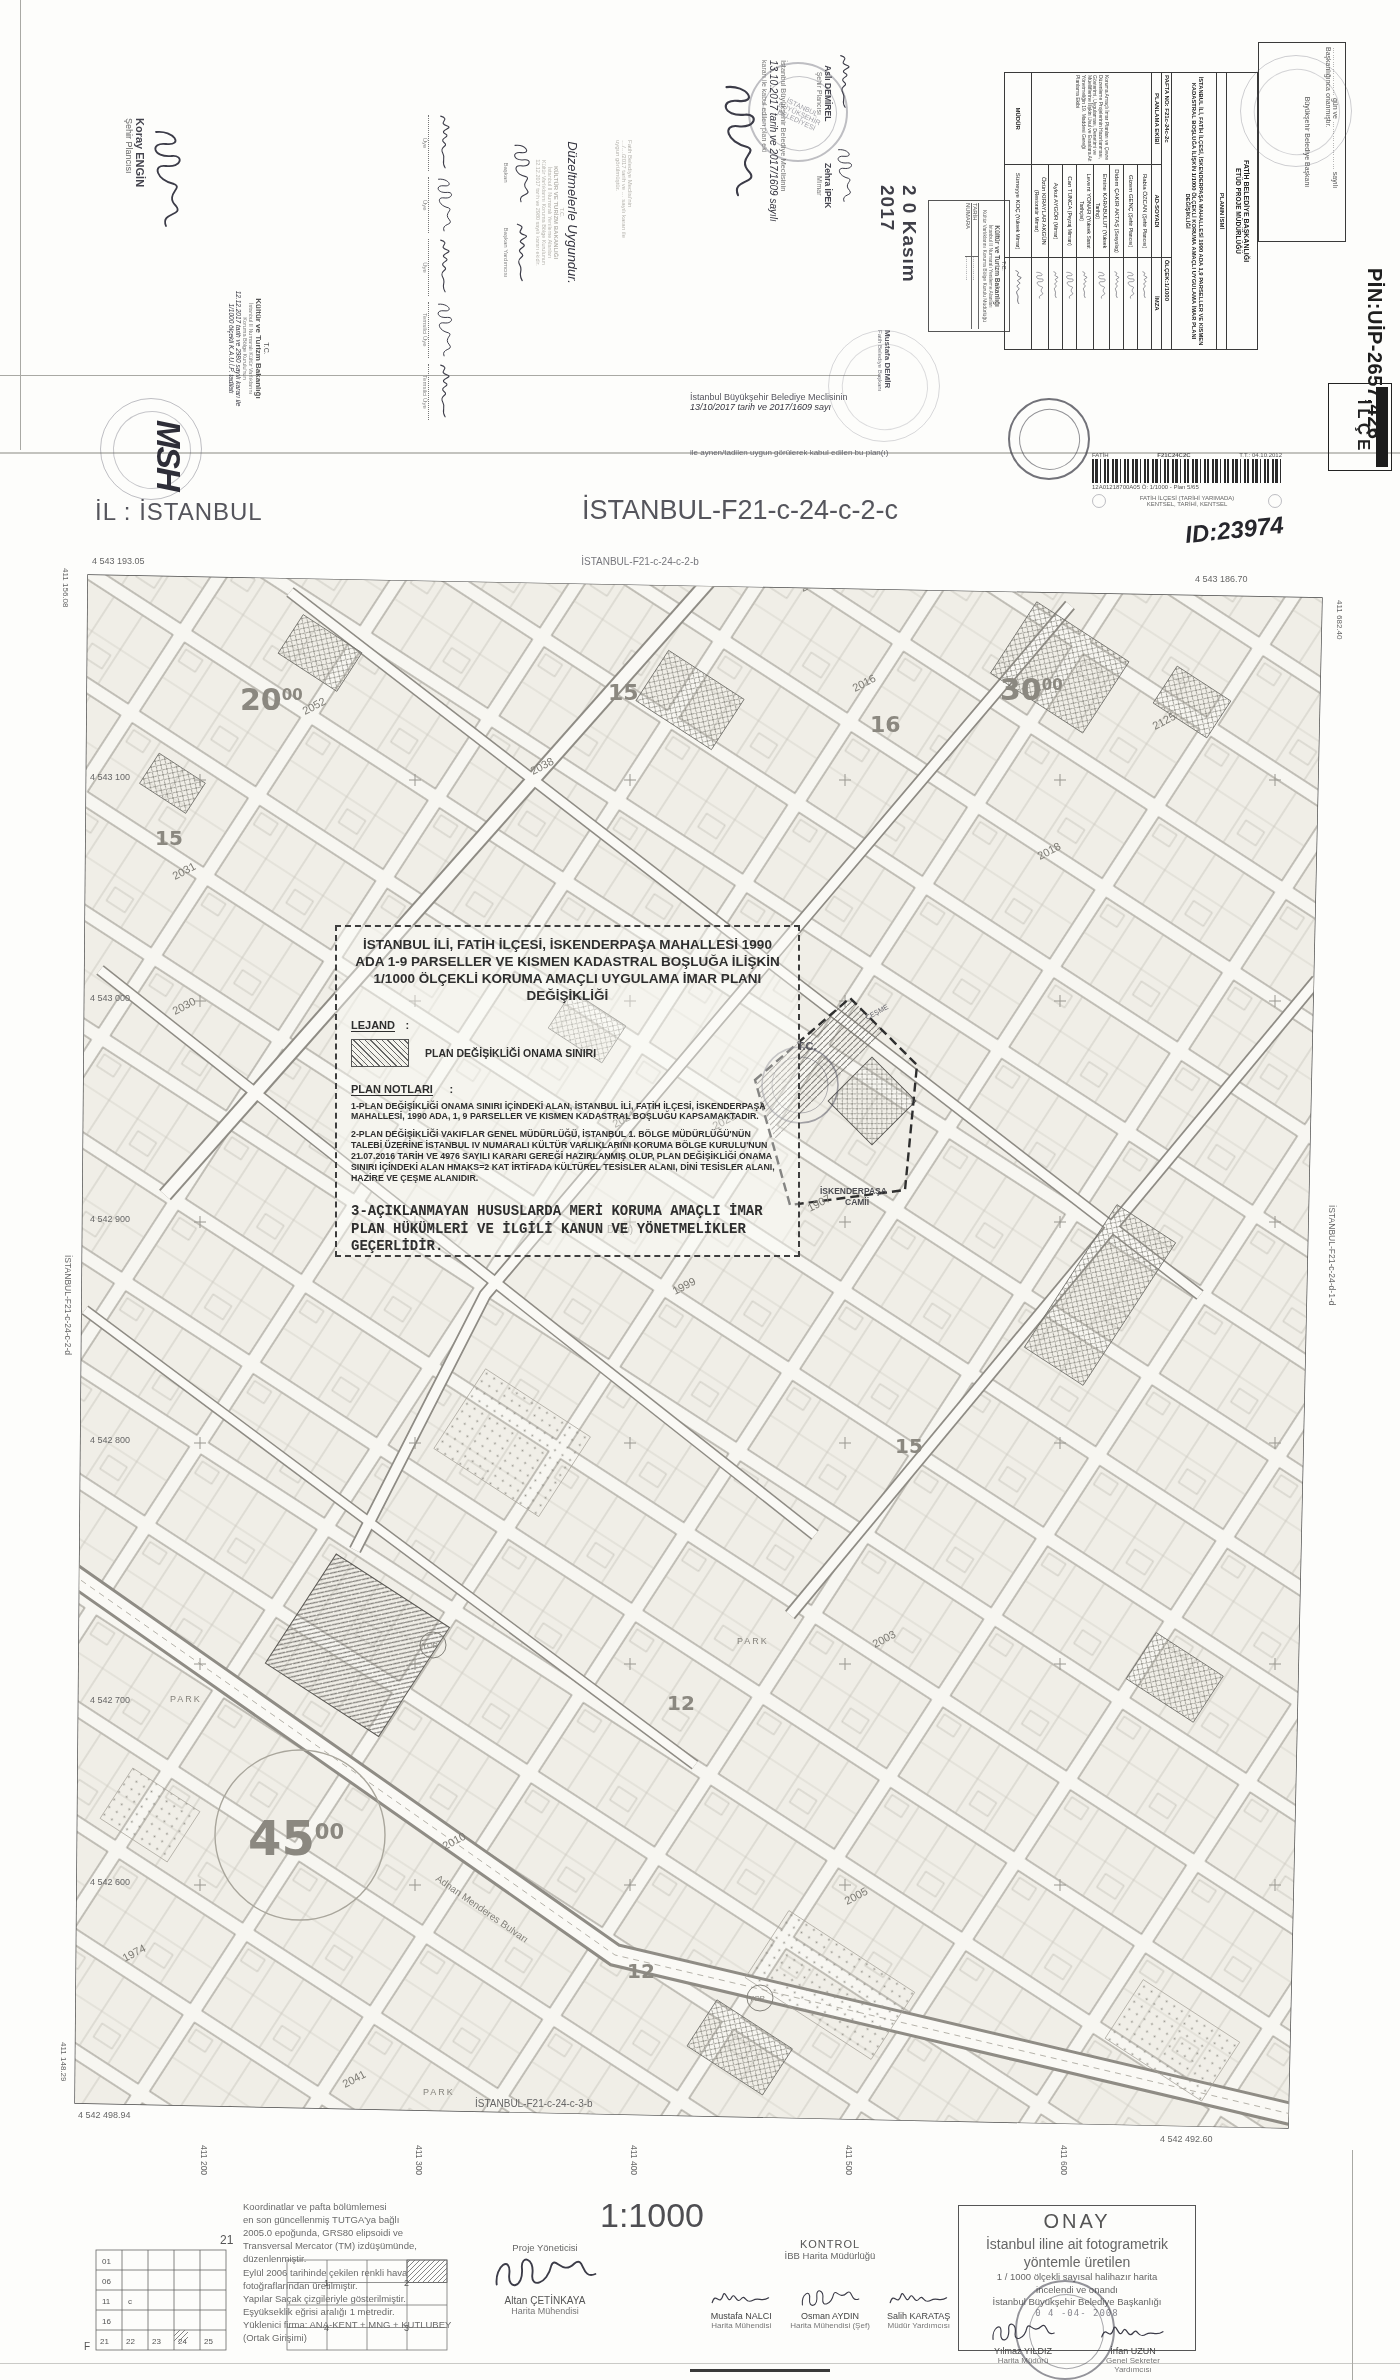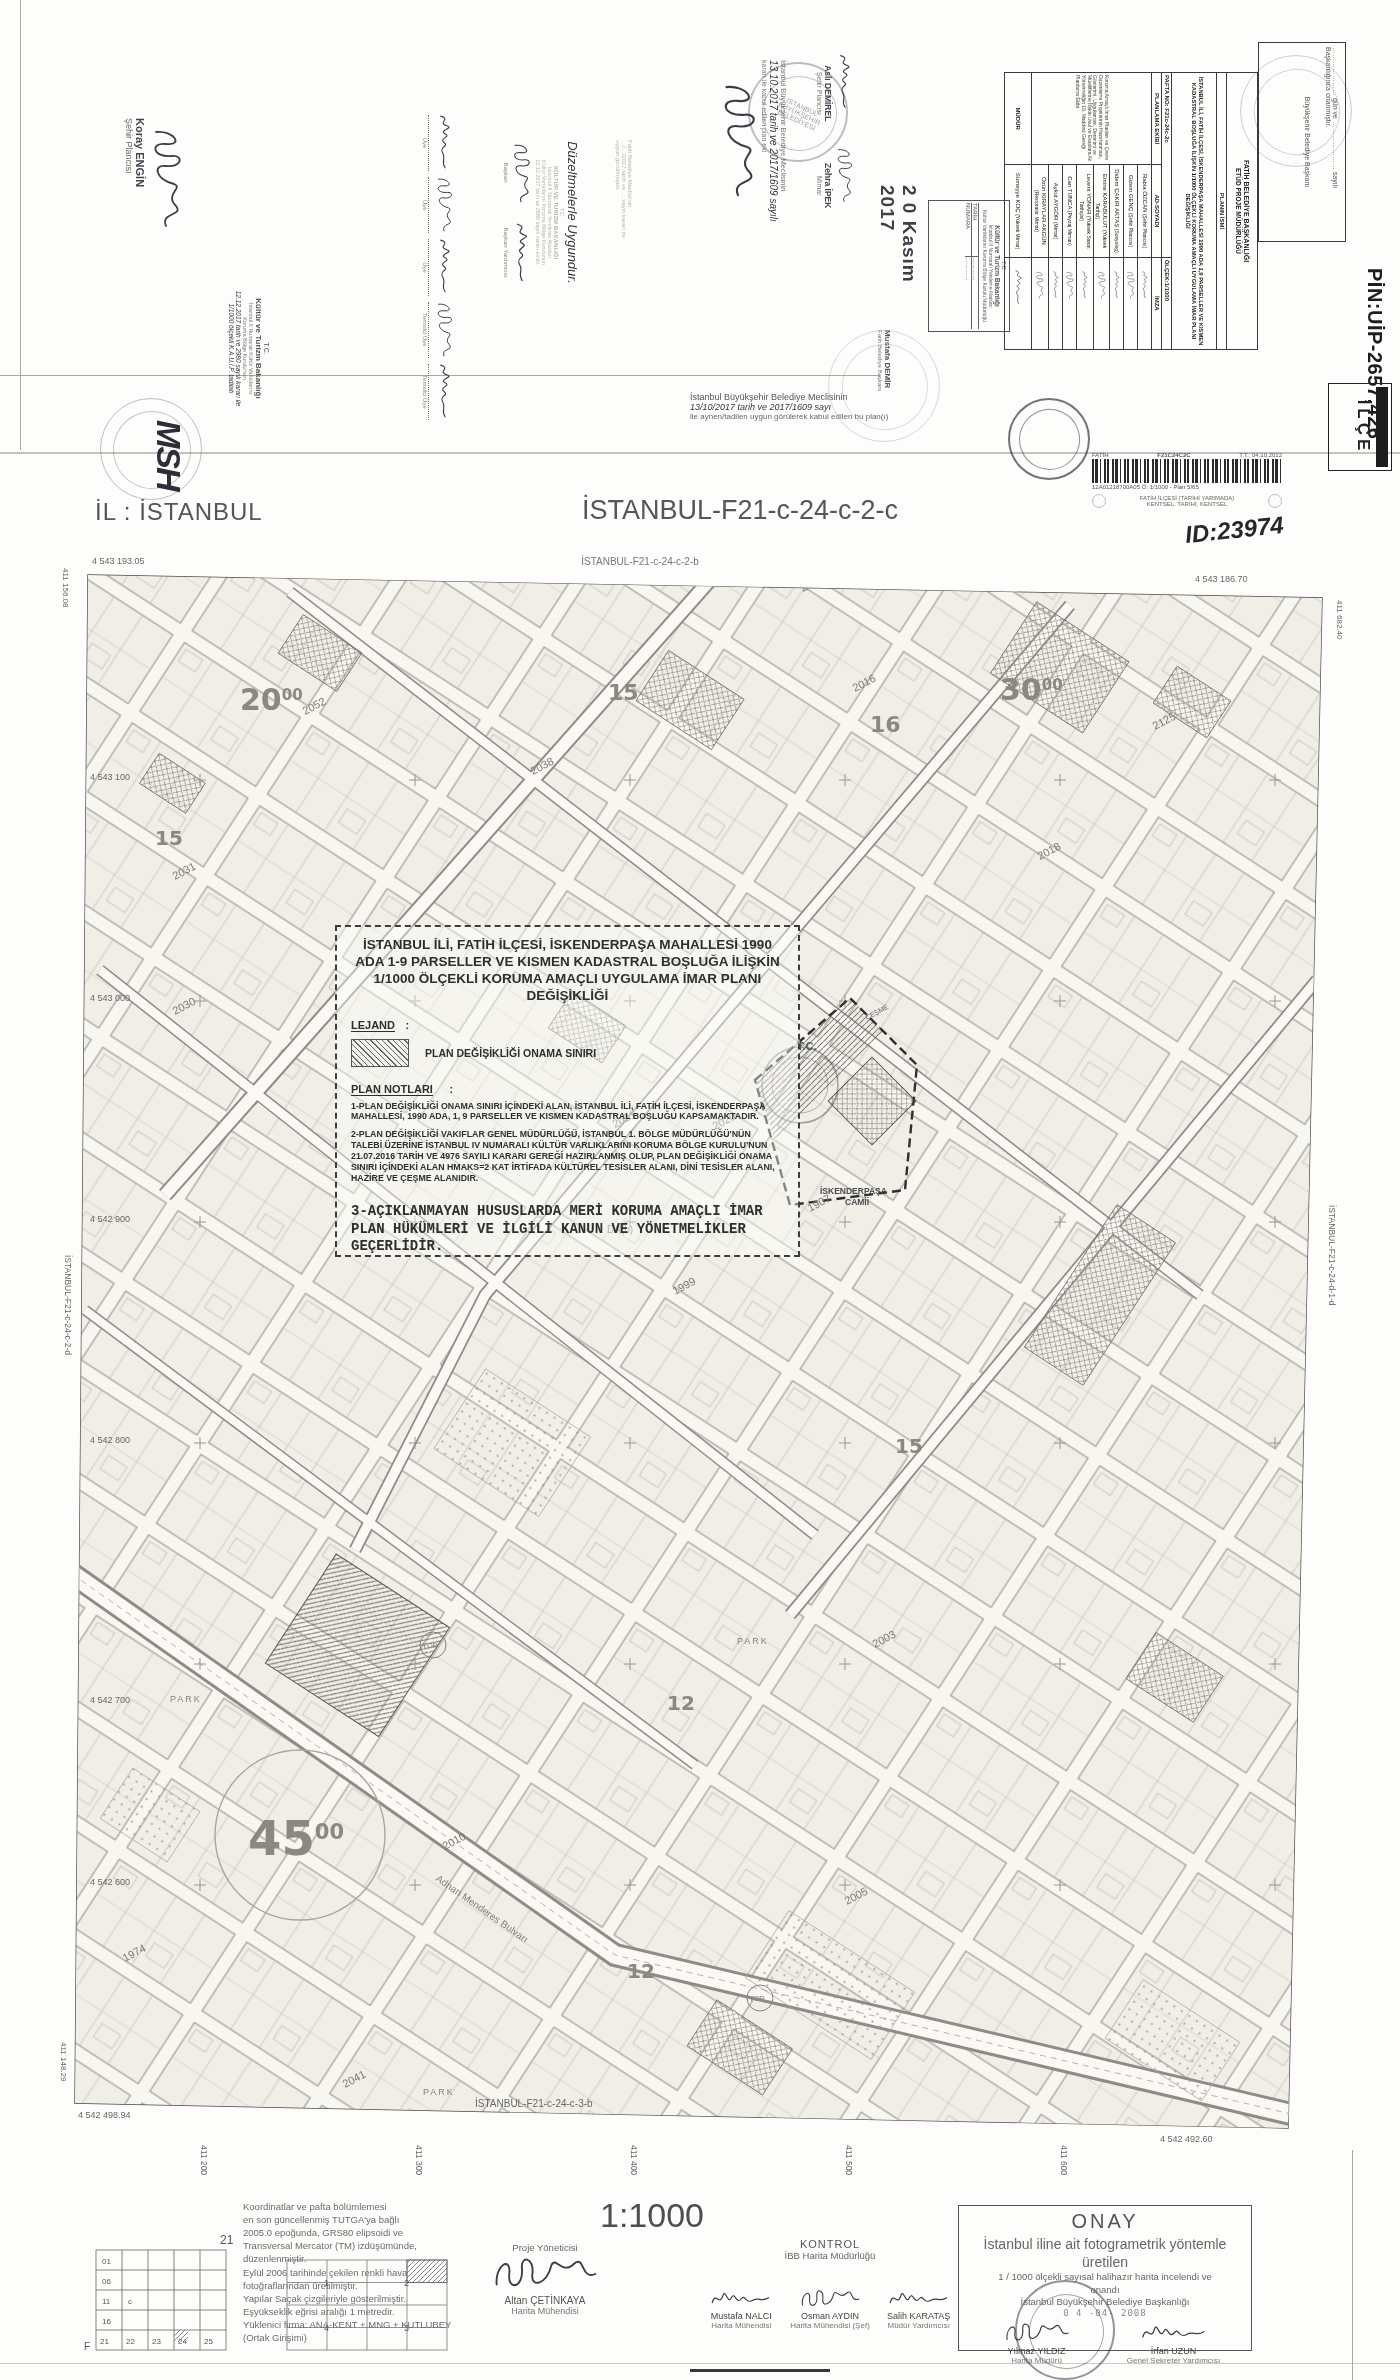--- a/index.html
+++ b/index.html
@@ -191,21 +191,21 @@
       <div class="in"></div>
     </div>
   <div class="r90" style="left:892px;top:330px;width:100px;height:26px;">
     <div style="font-size:8px;font-weight:bold;color:#55555f">Mustafa DEMİR</div>
     <div style="font-size:6px;color:#77777f">Fatih Belediye Başkanı</div>
   </div>
 
   <div class="abs" style="left:690px;top:392px;width:430px;">
     <div style="font-size:9px;color:#55555f;">İstanbul Büyükşehir Belediye Meclisinin</div>
     <div class="hand" style="font-size:9px;">13/10/2017 tarih ve 2017/1609 sayı</div>
-    <div style="font-size:8px;color:#66666f;">ile aynen/tadilen uygun görülerek kabul edilen bu plan(ı)</div>
+    <div style="font-size:8px;color:#66666f;margin-top:36px;">ile aynen/tadilen uygun görülerek kabul edilen bu plan(ı)</div>
   </div>
   <div class="ring" style="left:1008px;top:398px;width:78px;height:78px;border-color:rgba(40,40,50,.65);border-width:2.5px;">
       <div class="in" style="border-color:rgba(40,40,50,.5)"></div>
     </div>
 
   <div class="r90" style="left:1258px;top:72px;width:278px;height:258px;">
     <table class="tt">
       <tbody>
           <tr>
             <td colspan="3" class="c" style="height:28px">
@@ -611,21 +611,21 @@
       <div class="c" style="flex:1">
         <svg class="sig" viewBox="0 0 100 40" style="width:70px;height:24px;margin:0 auto;">
             <use href="#sg"></use>
           </svg>
         <div class="pname" style="font-size:9px">Salih KARATAŞ</div>
         <div class="ptitle">Müdür Yardımcısı</div>
       </div>
     </div>
   </div>
 
-  <div class="abs" style="left:958px;top:2205px;width:294px;height:146px;border:1.4px solid #555;box-sizing:border-box;padding:4px 24px;">
+  <div class="abs" style="left:958px;top:2205px;width:238px;height:146px;border:1.4px solid #555;box-sizing:border-box;padding:4px 24px;">
     <div class="c" style="font-size:20px;color:#555;letter-spacing:3px;">ONAY</div>
     <div class="c" style="font-size:14px;color:#666;line-height:1.3;margin-top:2px;">İstanbul iline ait fotogrametrik yöntemle üretilen</div>
     <div class="c" style="font-size:9.5px;color:#666;line-height:1.3;">1 / 1000 ölçekli sayısal halihazır harita incelendi ve onandı</div>
     <div class="c" style="font-size:9.5px;color:#666;line-height:1.3;">İstanbul Büyükşehir Belediye Başkanlığı</div>
     <div class="c" style="font-size:9px;color:#8a8a92;font-family:'DejaVu Sans Mono',monospace;letter-spacing:1px;">0 4 -04- 2008</div>
     <div style="display:flex;gap:30px;margin-top:2px;">
       <div class="c" style="flex:1">
         <svg class="sig" viewBox="0 0 100 40" style="width:80px;height:26px;margin:0 auto;">
             <use href="#sg2"></use>
           </svg>

